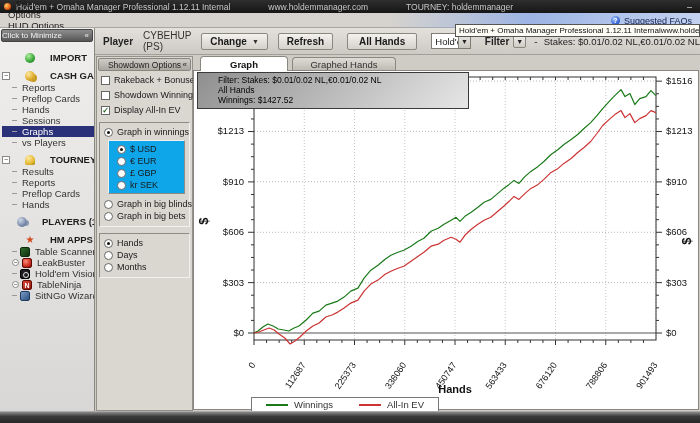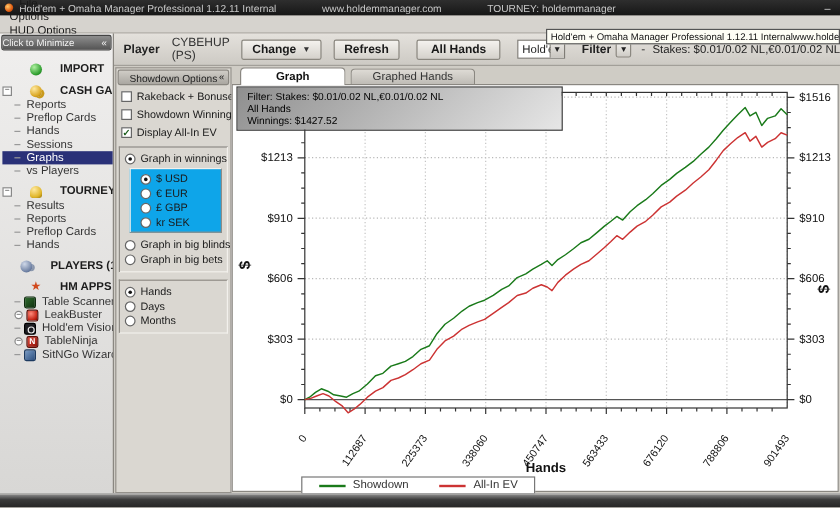--- a/index.html
+++ b/index.html
@@ -132,21 +132,21 @@
   .tab.active { width:88px; margin-left:7px; background:#fff; font-weight:bold; color:#111; z-index:5; }
   .tab.inactive { width:104px; margin-left:4px; background:linear-gradient(180deg,#dedbd5,#bcb9b3);
     color:#333; height:14px; }
 
   
   #graph-area { position:absolute; left:193px; top:70px; width:506px; height:340px;
     background:#fff; border:1px solid #8a8781; }
   #chart-svg { position:absolute; left:0; top:0; }
   #chart-tooltip { position:absolute; left:3px; top:1px; width:272px;
     background:linear-gradient(135deg,#8f8f8f,#e6e6e6); border:1px solid #3a3a3a;
-    font-size:8.5px; line-height:1.2; color:#000; padding:2px 8px; z-index:10; }
+    font-size:8.5px; line-height:1.2; color:#000; padding:2px 20px; z-index:10; }
   #legend { position:absolute; left:57px; top:326px; height:15px; display:inline-flex;
     align-items:center; gap:26px; border:1px solid #777; background:#fff; padding:0 14px; }
   .legend-item { display:inline-flex; align-items:center; gap:6px; font-size:9.5px; color:#333; }
   .legend-swatch { width:22px; height:2px; }
 
   
   #status-bar { position:absolute; left:0; bottom:0; width:700px; height:12px;
     background:linear-gradient(180deg,#8b8b8b,#3a3a3a 40%,#262626); border-top:1px solid #aaa; }
 </style>
 </head>
@@ -162,20 +162,24 @@
     <span class="t-min">–</span>
   </div>
 
   <div id="menu-bar">
     <div id="menu-items">
         <div class="menu-item">File</div>
         <div class="menu-item">Options</div>
         <div class="menu-item">HUD Options</div>
         <div class="menu-item">Help</div>
       </div>
+    <div id="faq-strip">
+      <span class="faq-ico">?</span>
+      <span class="faq-label">Suggested FAQs</span>
+    </div>
   </div>
 
   <div id="hover-tip">
     <span>Hold'em + Omaha Manager Professional 1.12.11 Internal</span>
     <span>www.holdemmanager.com</span>
   </div>
 
   <div id="toolbar">
     <span class="lbl-bold">Player</span>
     <span class="player-name">CYBEHUP (PS)</span>
@@ -523,21 +527,21 @@
         <polyline points="60.0,262.0 64.9,261.0 69.8,259.0 75.2,257.0 80.1,259.0 85.0,263.0 90.8,267.0 96.1,273.0 101.0,270.0 105.9,266.0 112.2,260.0 118.9,255.0 125.1,252.0 131.8,246.0 138.0,244.0 143.8,241.1 150.1,237.1 156.8,232.1 163.9,229.1 170.1,220.1 176.8,213.1 184.0,209.1 191.1,203.2 196.9,200.2 204.0,197.2 209.8,195.2 217.0,190.2 224.1,185.2 229.9,181.2 237.0,175.2 244.2,173.2 250.0,169.2 257.1,166.3 262.0,168.2 266.0,171.2 270.9,164.3 277.2,158.3 283.9,153.3 290.1,149.3 296.8,146.3 303.9,140.3 309.7,135.3 315.1,130.3 320.0,125.4 324.9,128.4 331.1,122.4 336.9,117.4 344.1,113.4 349.9,108.4 357.0,101.4 364.1,97.4 369.9,92.4 377.1,87.5 383.7,81.5 390.0,76.5 396.7,70.5 402.9,62.5 408.7,54.5 415.0,48.6 420.8,43.6 427.0,39.6 431.0,46.6 435.9,42.6 440.8,51.6 445.7,47.6 452.0,44.6 456.9,39.6 462.0,41.6" fill="none" stroke="#cc3333" stroke-width="1.2" stroke-linejoin="round"></polyline>
       </svg>
     <div id="chart-tooltip">
         <div>Filter: Stakes: $0.01/0.02 NL,€0.01/0.02 NL</div>
         <div>All Hands</div>
         <div>Winnings: $1427.52</div>
       </div>
     <div id="legend">
         <span class="legend-item">
           <span class="legend-swatch" style="background: rgb(26, 122, 26);"></span>
-          <span>Showdown</span>
+          <span>Winnings</span>
         </span>
         <span class="legend-item">
           <span class="legend-swatch" style="background: rgb(204, 51, 51);"></span>
           <span>All-In EV</span>
         </span>
       </div>
   </div>
 
   <div id="status-bar"></div>
 

